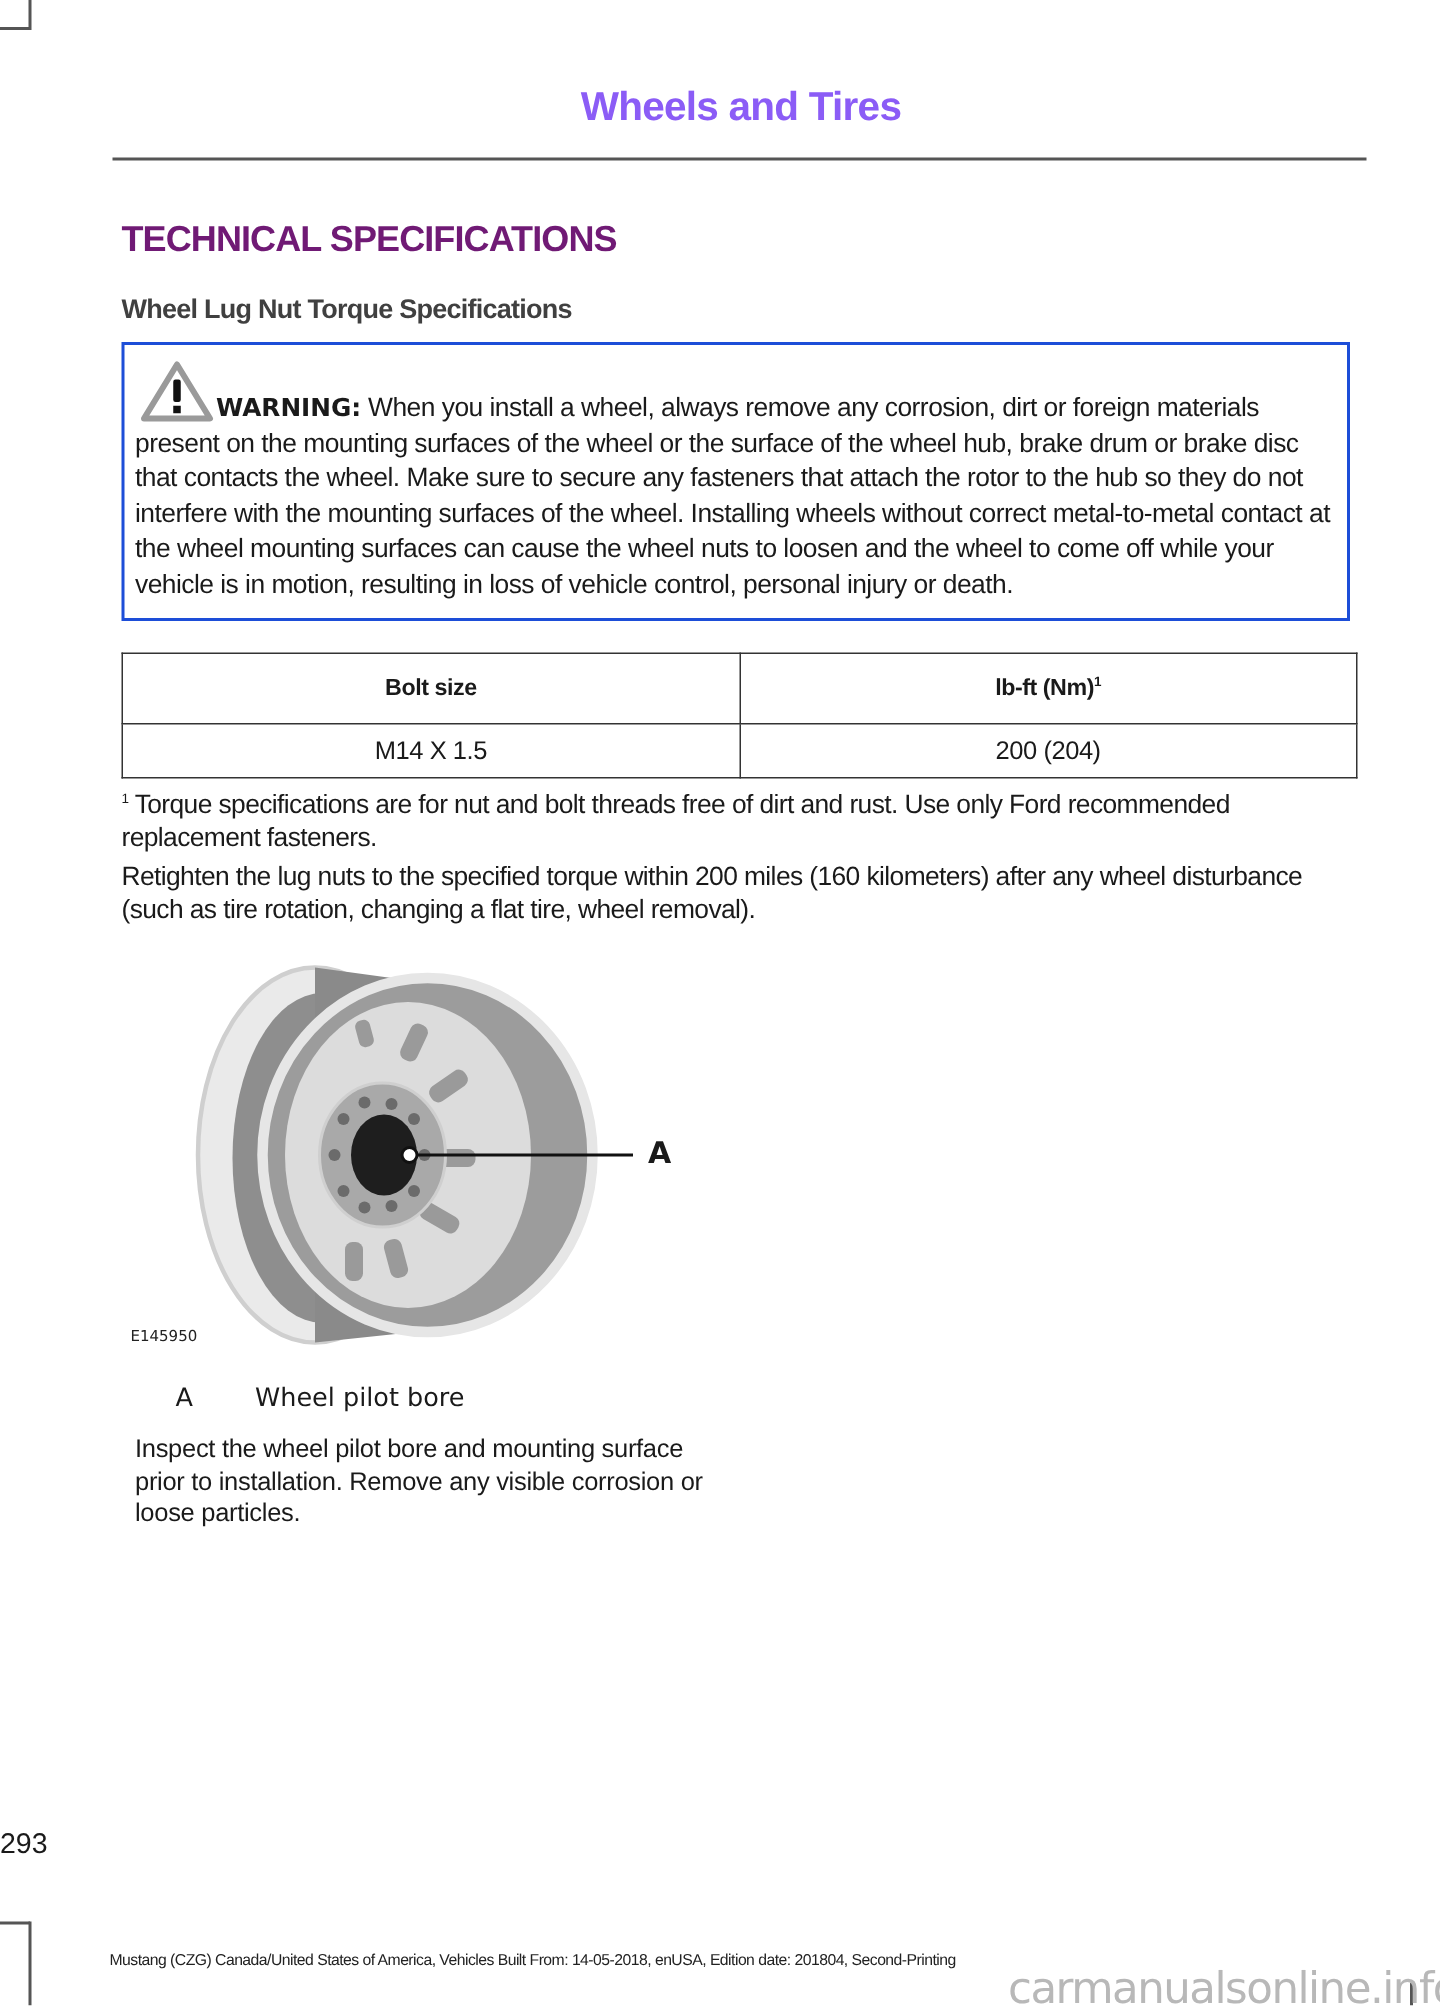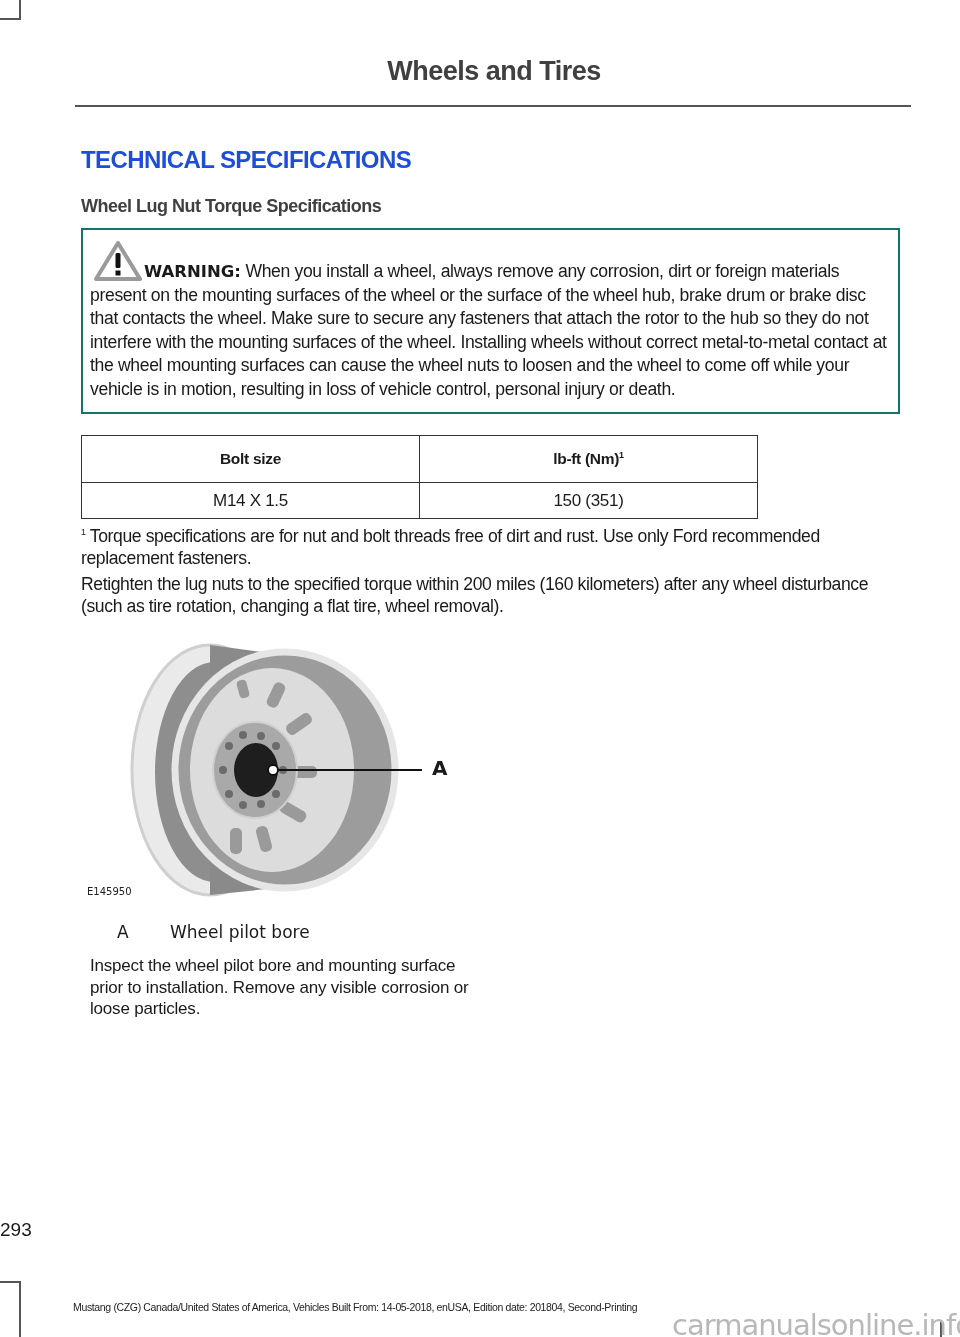--- a/index.html
+++ b/index.html
@@ -5,48 +5,48 @@
   html, body { margin: 0; padding: 0; background: #ffffff; }
   body {
     width: 960px; height: 1337px; position: relative; overflow: hidden;
     font-family: "DejaVu Sans", sans-serif; color: #1a1a1a;
   }
   .crop { position: absolute; background: #555; }
   .page-header-title {
     position: absolute; left: 0; right: 0; top: 56px; text-align: center;
     padding-left: 28px;
     font-family: "Liberation Sans", sans-serif; font-weight: bold;
-    font-size: 27px; letter-spacing: -0.5px; color: #404040;
+    font-size: 27px; letter-spacing: -0.5px; color: #8b5cf6;
   }
   .header-rule {
     position: absolute; left: 75px; width: 836px; top: 105px; height: 2px; background: #555;
   }
   .section-title {
     position: absolute; left: 81px; top: 146px;
     font-family: "Liberation Sans", sans-serif; font-weight: bold;
-    font-size: 24px; letter-spacing: -0.6px; color: #1d4ed8;
+    font-size: 24px; letter-spacing: -0.6px; color: #701a75;
   }
   .sub-title {
     position: absolute; left: 81px; top: 196px;
     font-family: "Liberation Sans", sans-serif; font-weight: bold;
     font-size: 18px; letter-spacing: -0.5px; color: #404040;
   }
   .warning-box {
     position: absolute; left: 81px; top: 228px; width: 819px; height: 186px;
-    border: 2px solid #0f766e; box-sizing: border-box;
+    border: 2px solid #1d4ed8; box-sizing: border-box;
   }
   .warning-icon { position: absolute; left: 10px; top: 10px; width: 50px; height: 42px; }
   .warning-text {
     position: absolute; left: 7px; right: 6px; top: 30px;
     font-family: "Liberation Sans", sans-serif; font-size: 17.6px; line-height: 23.5px;
     color: #1a1a1a; letter-spacing: -0.35px; text-indent: 54px;
   }
   .warning-label { font-family: "DejaVu Sans", sans-serif; font-weight: bold; font-size: 16.5px; letter-spacing: 0; }
   table.spec {
-    position: absolute; left: 81px; top: 435px; width: 677px; border-collapse: collapse;
+    position: absolute; left: 81px; top: 435px; width: 824px; border-collapse: collapse;
     font-family: "Liberation Sans", sans-serif;
   }
   table.spec th, table.spec td {
     border: 1.5px solid #333; text-align: center; width: 50%;
   }
   table.spec th { height: 44px; font-weight: bold; font-size: 15.5px; letter-spacing: -0.3px; }
   table.spec td { height: 33px; font-size: 17px; letter-spacing: -0.3px; text-align: center; }
   sup { font-size: 9px; vertical-align: super; }
   .footnote {
     position: absolute; left: 81px; top: 521px; width: 830px;
@@ -108,21 +108,21 @@
 <table class="spec">
   <thead>
     <tr>
       <th><span>Bolt size</span></th>
       <th><span>lb-ft (Nm)</span><sup>1</sup></th>
     </tr>
   </thead>
   <tbody>
     <tr>
       <td>M14 X 1.5</td>
-      <td>150 (351)</td>
+      <td>200 (204)</td>
     </tr>
   </tbody>
 </table>
 
 <div class="footnote"><sup>1</sup> <span>Torque specifications are for nut and bolt threads free of dirt and rust. Use only Ford recommended replacement fasteners.</span></div>
 
 <div class="para">Retighten the lug nuts to the specified torque within 200 miles (160 kilometers) after any wheel disturbance (such as tire rotation, changing a flat tire, wheel removal).</div>
 
 <div class="figure">
   <svg width="380" height="280" viewBox="0 0 380 280">

